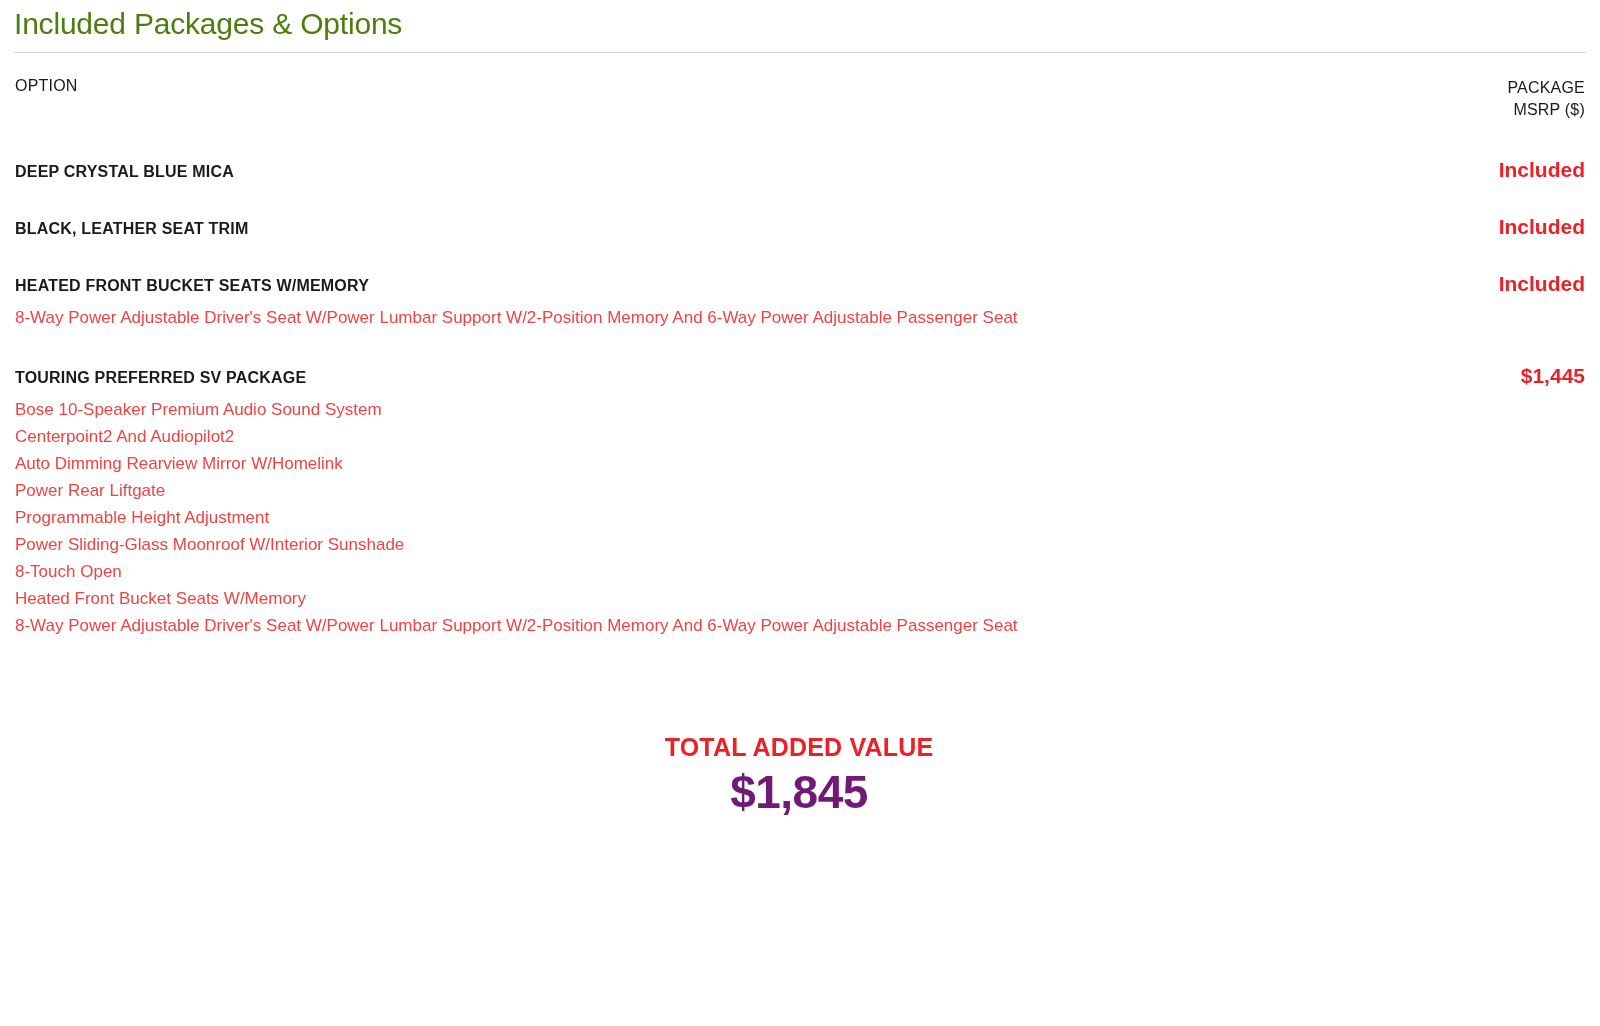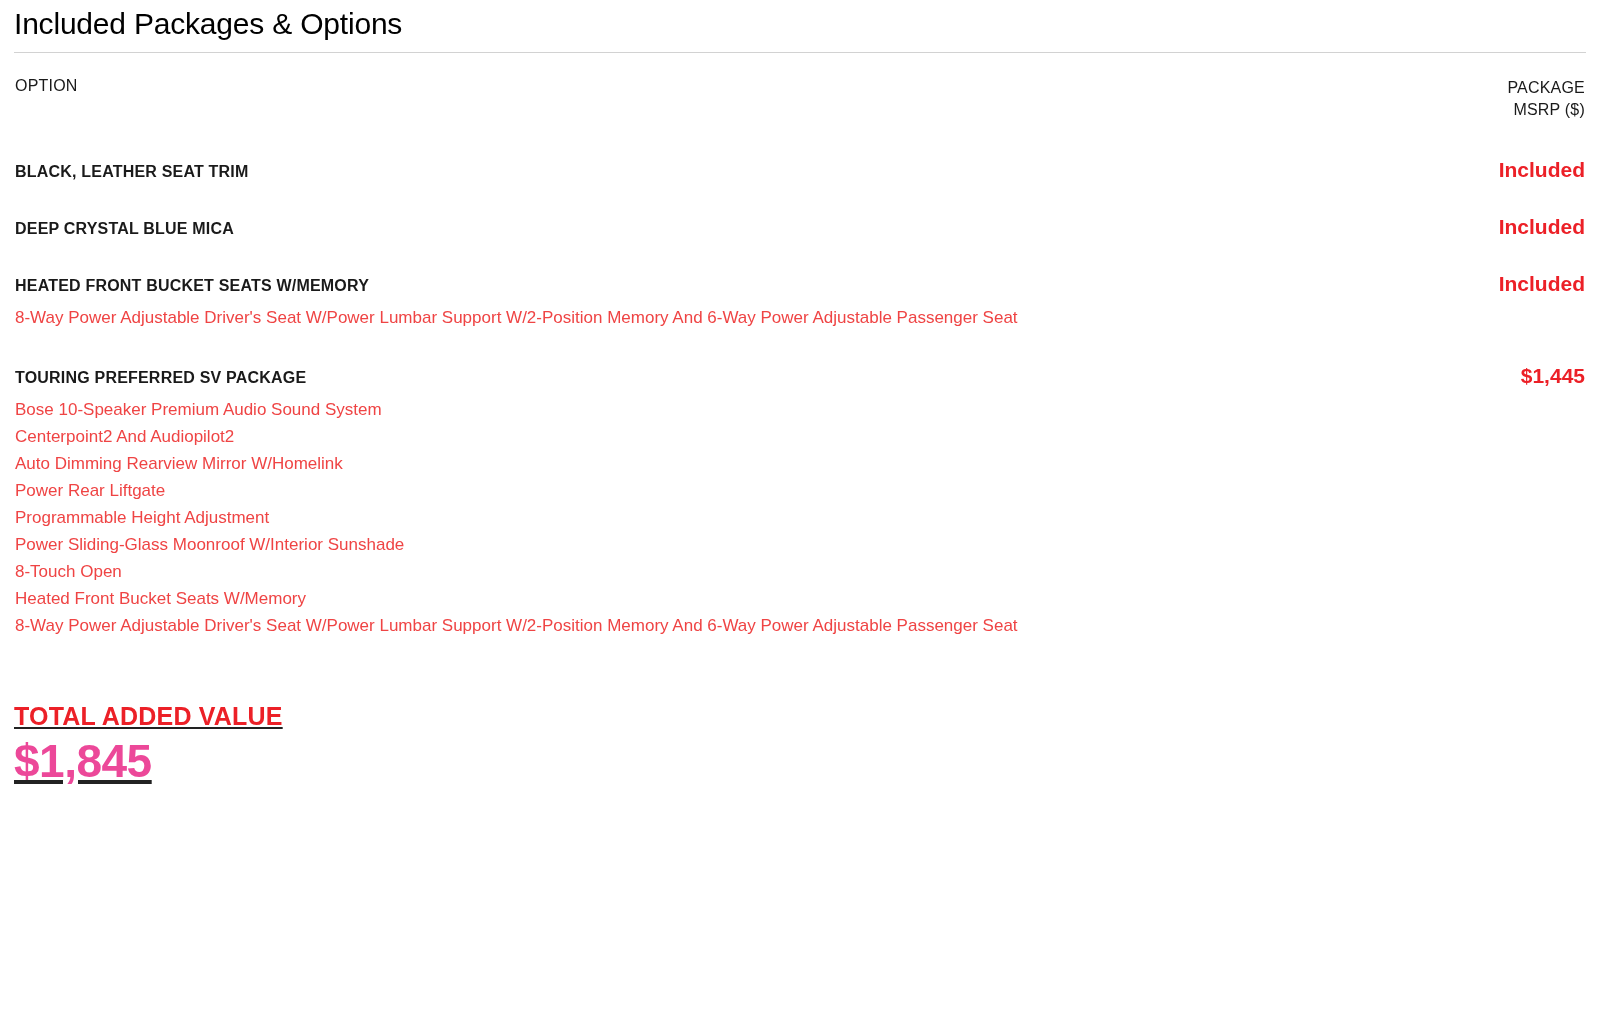--- a/index.html
+++ b/index.html
@@ -17,21 +17,21 @@
   .page {
     width: 1600px;
     height: 1026px;
     box-sizing: border-box;
     padding: 0 14px;
     position: relative;
   }
   .section-title {
     font-size: 30px;
     font-weight: 400;
-    color: #000000;
+    color: #4d7c0f;
     letter-spacing: -0.2px;
     padding-top: 6px;
     padding-bottom: 6px;
     line-height: 36px;
   }
   .title-rule {
     border-top: 1px solid #d2d2d2;
     margin-top: 4px;
     margin-bottom: 0;
     height: 0;
@@ -85,36 +85,35 @@
     color: #ef4444;
     line-height: 27px;
     padding-top: 8px;
     padding-bottom: 0;
     text-align: left;
   }
   .detail-line {
     white-space: nowrap;
   }
   .totals {
-    margin-top: 60px;
-    text-align: left;
+    margin-top: 91px;
+    text-align: center;
     padding-right: 2px;
-    text-decoration: underline;
   }
   .totals-label {
     font-size: 25px;
     font-weight: bold;
     color: #ec2027;
     letter-spacing: 0.2px;
     line-height: 34px;
   }
   .totals-value {
     font-size: 46px;
     font-weight: bold;
-    color: #ec4899;
+    color: #701a75;
     line-height: 56px;
     letter-spacing: -0.5px;
   }
 </style>
 </head>
 <body>
 
 <div class="page">
 
   <div class="section-title">Included Packages &amp; Options</div>
@@ -126,26 +125,26 @@
         <th class="col-option">OPTION</th>
         <th class="col-msrp">
           <span>PACKAGE</span><br>
           <span>MSRP ($)</span>
         </th>
       </tr>
     </thead>
     <tbody>
 
       <tr>
-        <td class="opt-name">BLACK, LEATHER SEAT TRIM</td>
+        <td class="opt-name">DEEP CRYSTAL BLUE MICA</td>
         <td class="opt-price">Included</td>
       </tr>
 
       <tr>
-        <td class="opt-name">DEEP CRYSTAL BLUE MICA</td>
+        <td class="opt-name">BLACK, LEATHER SEAT TRIM</td>
         <td class="opt-price">Included</td>
       </tr>
 
       <tr>
         <td class="opt-name">HEATED FRONT BUCKET SEATS W/MEMORY</td>
         <td class="opt-price">Included</td>
       </tr>
       <tr>
         <td class="opt-detail" colspan="2">
           <div class="detail-line">8-Way Power Adjustable Driver's Seat W/Power Lumbar Support W/2-Position Memory And 6-Way Power Adjustable Passenger Seat</div>

